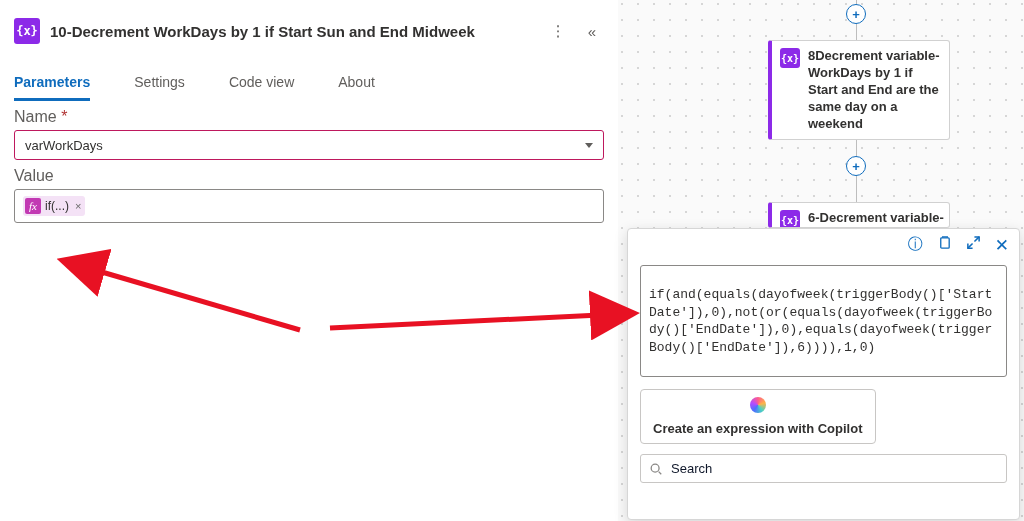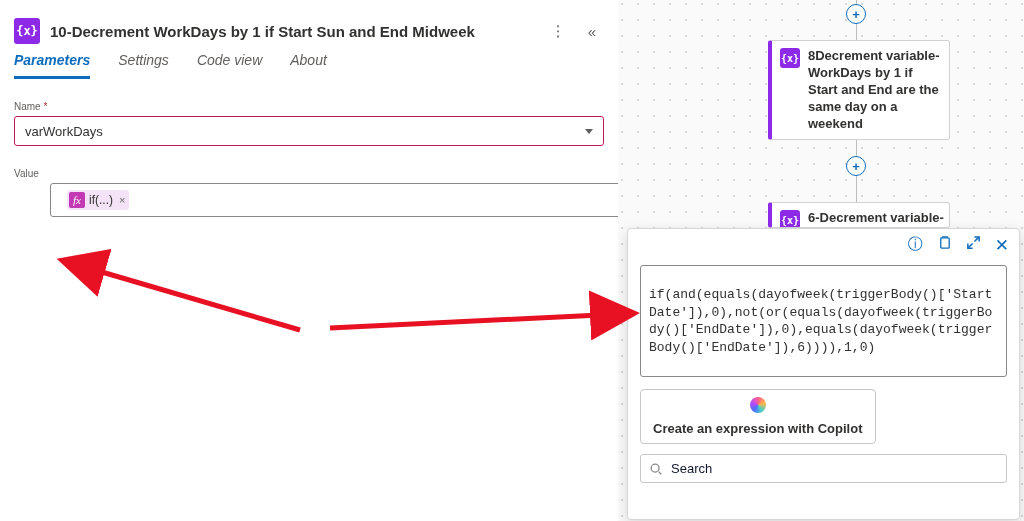--- a/index.html
+++ b/index.html
@@ -53,39 +53,39 @@
     display: flex;
     align-items: center;
     justify-content: center;
     color: #605e5c;
     cursor: pointer;
     font-size: 15px;
   }
 
   .tabs {
     display: flex;
-    gap: 28px;
+    gap: 44px;
+    margin-top: 22px;
     font-size: 14px;
     color: #605e5c;
-    font-style: italic;
   }
   .tab {
     padding-bottom: 8px;
     cursor: pointer;
   }
   .tab.active {
     color: #0f6cbd;
     font-weight: 600;
     border-bottom: 3px solid #0f6cbd;
   }
 
   .field-label {
-    font-size: 10px;
+    font-size: 16px;
     color: #605e5c;
-    margin-top: 22px;
+    margin-top: 7px;
     margin-bottom: 4px;
   }
   .req { color: #b13434; }
   .field-input {
     width: 100%;
     border: 1px solid #be185d;
     border-radius: 3px;
     padding: 6px 28px 6px 10px;
     font-size: 13px;
     position: relative;
@@ -102,26 +102,25 @@
     width: 0;
     height: 0;
     border-left: 4px solid transparent;
     border-right: 4px solid transparent;
     border-top: 5px solid #605e5c;
   }
   .value-box {
     width: 100%;
     border: 1px solid #8a8886;
     border-radius: 3px;
-    padding: 5px 16px;
+    padding: 5px 8px;
     background: #fff;
     min-height: 34px;
     display: flex;
     align-items: center;
-    margin-left: 36px;
   }
   .token {
     display: inline-flex;
     align-items: center;
     background: #f4e2f6;
     border-radius: 3px;
     padding: 2px 4px 2px 2px;
     font-size: 12px;
     gap: 4px;
   }

